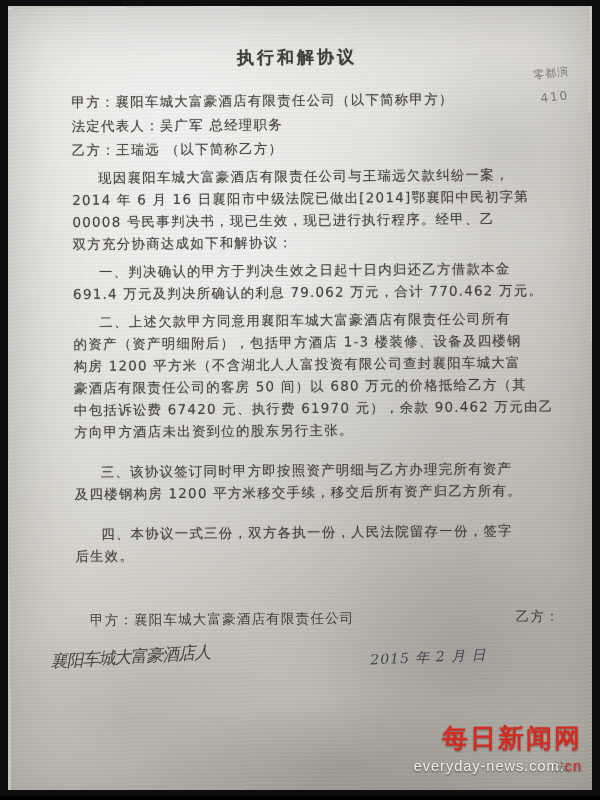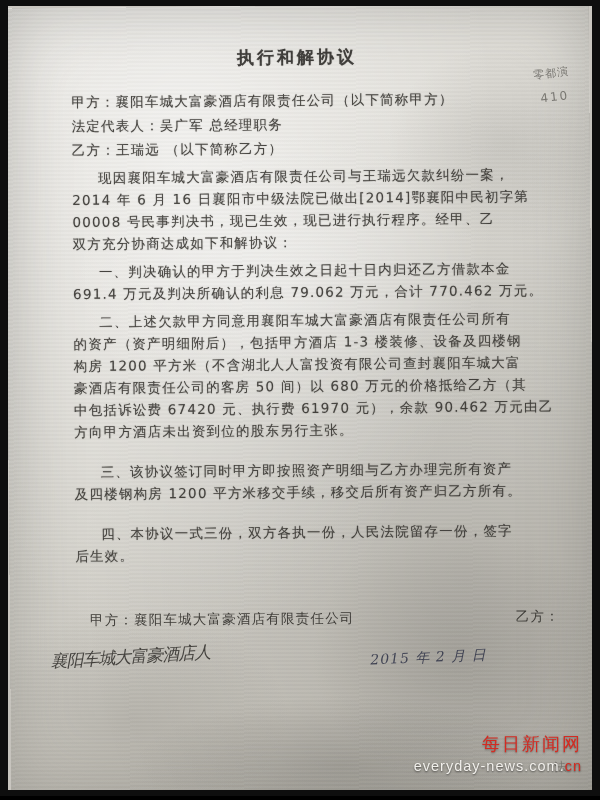--- a/index.html
+++ b/index.html
@@ -165,22 +165,22 @@
 
   
   #watermark {
     position: absolute;
     right: 18px;
     bottom: 22px;
     text-align: right;
     pointer-events: none;
   }
   #wm-cn {
-    font-size: 18px;
-    font-weight: normal;
+    font-size: 26px;
+    font-weight: bold;
     color: #d42b22;
     letter-spacing: 2px;
     text-shadow: 0 1px 2px rgba(0,0,0,0.35);
     font-family: "DejaVu Sans", sans-serif;
   }
   #wm-en {
     margin-top: 2px;
     font-size: 14.5px;
     color: #f2f0ec;
     letter-spacing: 1px;

